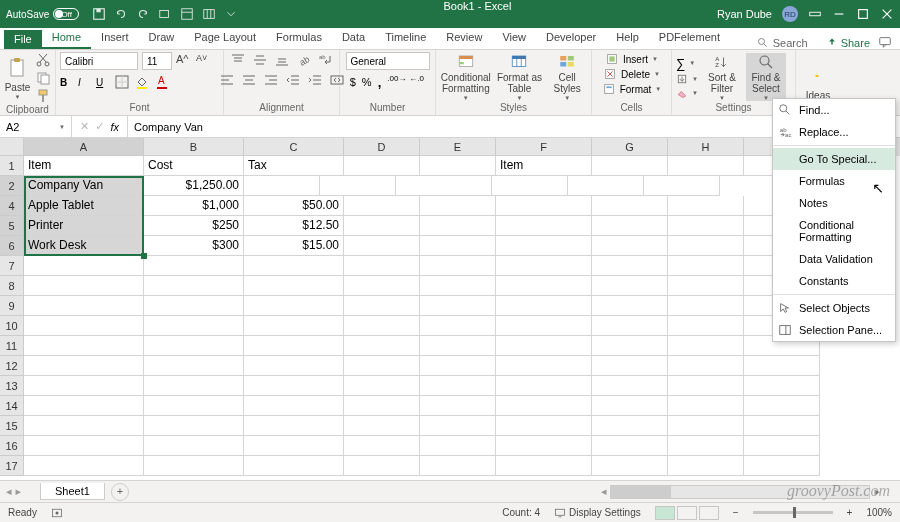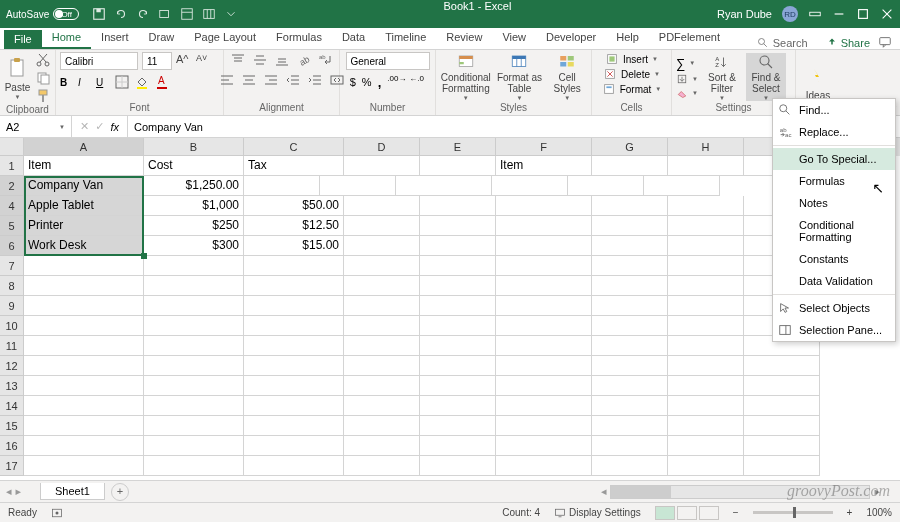--- a/index.html
+++ b/index.html
@@ -749,22 +749,22 @@
           <text x="2" y="8" font-size="7" fill="#666">ab</text>
           <path d="M3 11 L7 11 M5 9 L7 11 L5 13" fill="none" stroke="#666"></path>
           <text x="8" y="14" font-size="7" fill="#666">ac</text>
         </svg>
       </span></div>
     <div class="sep"></div>
     <div class="item hl">Go To Special...</div>
     <div class="item">Formulas</div>
     <div class="item">Notes</div>
     <div class="item">Conditional Formatting</div>
+    <div class="item">Data Validation</div>
     <div class="item">Constants</div>
-    <div class="item">Data Validation</div>
     <div class="sep"></div>
     <div class="item">Select Objects<span class="mico">
         <svg viewBox="0 0 16 16">
           <path d="M3 3 L3 12 L6 9 L8 13 L10 12 L8 8 L12 8 Z" fill="#fff" stroke="#666"></path>
         </svg>
       </span></div>
     <div class="item">Selection Pane...<span class="mico">
         <svg viewBox="0 0 16 16">
           <rect x="2" y="3" width="12" height="10" fill="none" stroke="#666"></rect>
           <line x1="9" y1="3" x2="9" y2="13" stroke="#666"></line>

